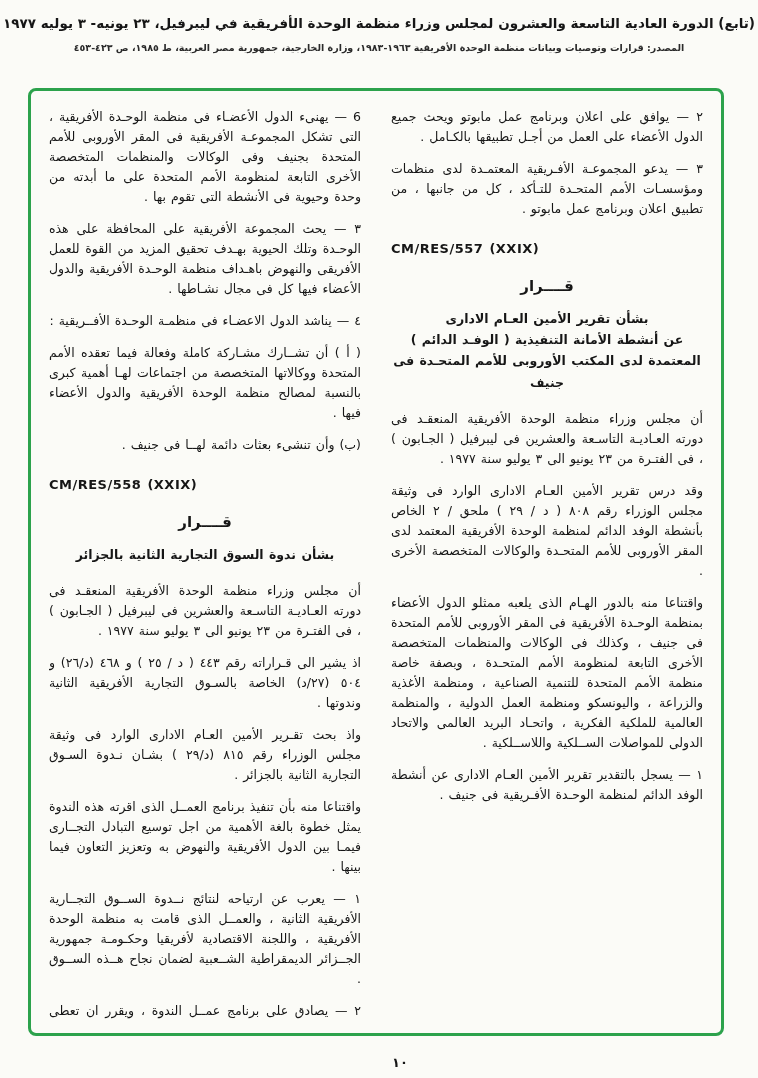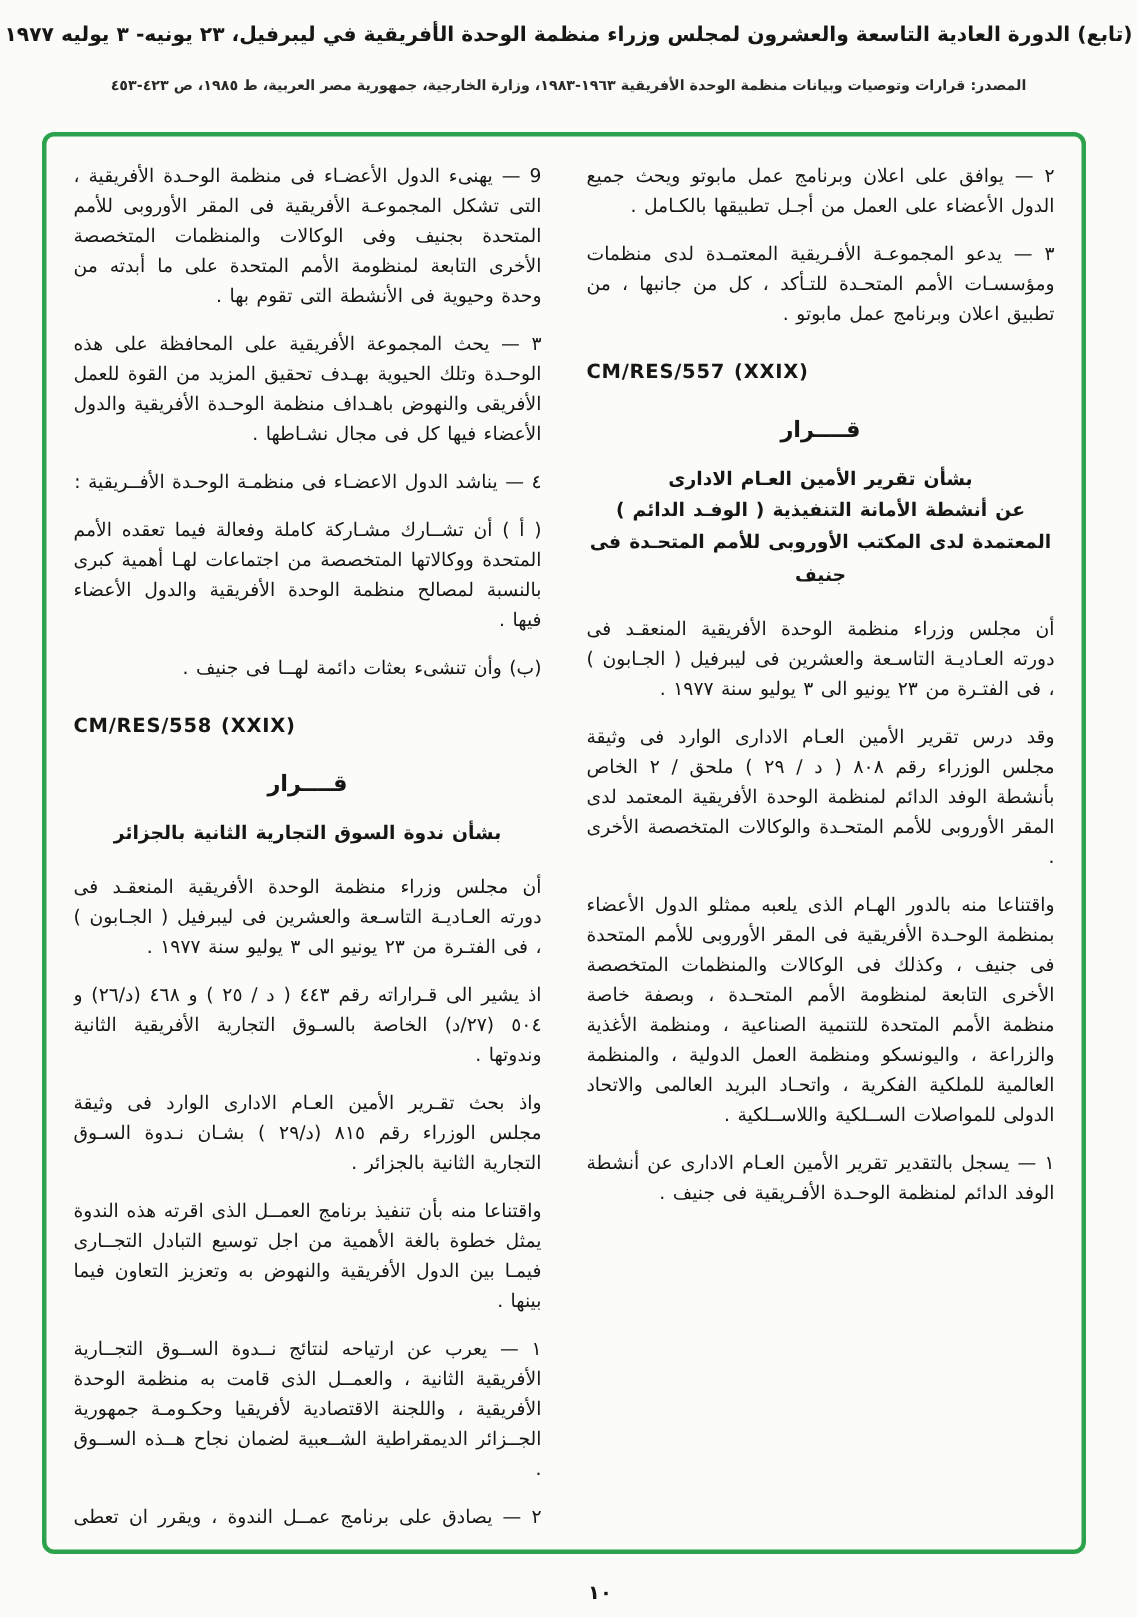--- a/index.html
+++ b/index.html
@@ -20,21 +20,21 @@
     direction: rtl;
     text-align: center;
     padding-top: 15px;
   }
   .header-session {
     font-size: 13.5px;
     font-weight: bold;
     letter-spacing: 0.2px;
   }
   .header-source {
-    margin-top: 21px;
+    margin-top: 11px;
     font-size: 9.5px;
     font-weight: bold;
     color: #2a2a2a;
   }
   .frame {
     position: absolute;
     top: 88px;
     left: 28px;
     width: 696px;
     height: 948px;
@@ -117,21 +117,21 @@
             <div>بشأن تقرير الأمين العـام الادارى</div>
             <div>عن أنشطة الأمانة التنفيذية ( الوفـد الدائم )</div>
             <div>المعتمدة لدى المكتب الأوروبى للأمم المتحـدة فى جنيف</div>
           </div>
           <div class="block block-para">أن مجلس وزراء منظمة الوحدة الأفريقية المنعقـد فى دورته العـاديـة التاسـعة والعشرين فى ليبرفيل ( الجـابون ) ، فى الفتـرة من ٢٣ يونيو الى ٣ يوليو سنة ١٩٧٧ .</div>
           <div class="block block-para">وقد درس تقرير الأمين العـام الادارى الوارد فى وثيقة مجلس الوزراء رقم ٨٠٨ ( د / ٢٩ ) ملحق / ٢ الخاص بأنشطة الوفد الدائم لمنظمة الوحدة الأفريقية المعتمد لدى المقر الأوروبى للأمم المتحـدة والوكالات المتخصصة الأخرى .</div>
           <div class="block block-para">واقتناعا منه بالدور الهـام الذى يلعبه ممثلو الدول الأعضاء بمنظمة الوحـدة الأفريقية فى المقر الأوروبى للأمم المتحدة فى جنيف ، وكذلك فى الوكالات والمنظمات المتخصصة الأخرى التابعة لمنظومة الأمم المتحـدة ، وبصفة خاصة منظمة الأمم المتحدة للتنمية الصناعية ، ومنظمة الأغذية والزراعة ، واليونسكو ومنظمة العمل الدولية ، والمنظمة العالمية للملكية الفكرية ، واتحـاد البريد العالمى والاتحاد الدولى للمواصلات الســلكية واللاســلكية .</div>
           <div class="block block-para">١ — يسجل بالتقدير تقرير الأمين العـام الادارى عن أنشطة الوفد الدائم لمنظمة الوحـدة الأفـريقية فى جنيف .</div>
         </div>
       <div class="col">
-          <div class="block block-para">9 — يهنىء الدول الأعضـاء فى منظمة الوحـدة الأفريقية ، التى تشكل المجموعـة الأفريقية فى المقر الأوروبى للأمم المتحدة بجنيف وفى الوكالات والمنظمات المتخصصة الأخرى التابعة لمنظومة الأمم المتحدة على ما أبدته من وحدة وحيوية فى الأنشطة التى تقوم بها .</div>
+          <div class="block block-para">6 — يهنىء الدول الأعضـاء فى منظمة الوحـدة الأفريقية ، التى تشكل المجموعـة الأفريقية فى المقر الأوروبى للأمم المتحدة بجنيف وفى الوكالات والمنظمات المتخصصة الأخرى التابعة لمنظومة الأمم المتحدة على ما أبدته من وحدة وحيوية فى الأنشطة التى تقوم بها .</div>
           <div class="block block-para">٣ — يحث المجموعة الأفريقية على المحافظة على هذه الوحـدة وتلك الحيوية بهـدف تحقيق المزيد من القوة للعمل الأفريقى والنهوض باهـداف منظمة الوحـدة الأفريقية والدول الأعضاء فيها كل فى مجال نشـاطها .</div>
           <div class="block block-para">٤ — يناشد الدول الاعضـاء فى منظمـة الوحـدة الأفــريقية :</div>
           <div class="block block-para">( أ ) أن تشــارك مشـاركة كاملة وفعالة فيما تعقده الأمم المتحدة ووكالاتها المتخصصة من اجتماعات لهـا أهمية كبرى بالنسبة لمصالح منظمة الوحدة الأفريقية والدول الأعضاء فيها .</div>
           <div class="block block-para">(ب) وأن تنشىء بعثات دائمة لهــا فى جنيف .</div>
           <div class="block block-code">CM/RES/558 (XXIX)</div>
           <div class="block block-title">قــــرار</div>
           <div class="block block-subtitle">
             <div>بشأن ندوة السوق التجارية الثانية بالجزائر</div>
           </div>
           <div class="block block-para">أن مجلس وزراء منظمة الوحدة الأفريقية المنعقـد فى دورته العـاديـة التاسـعة والعشرين فى ليبرفيل ( الجـابون ) ، فى الفتـرة من ٢٣ يونيو الى ٣ يوليو سنة ١٩٧٧ .</div>

